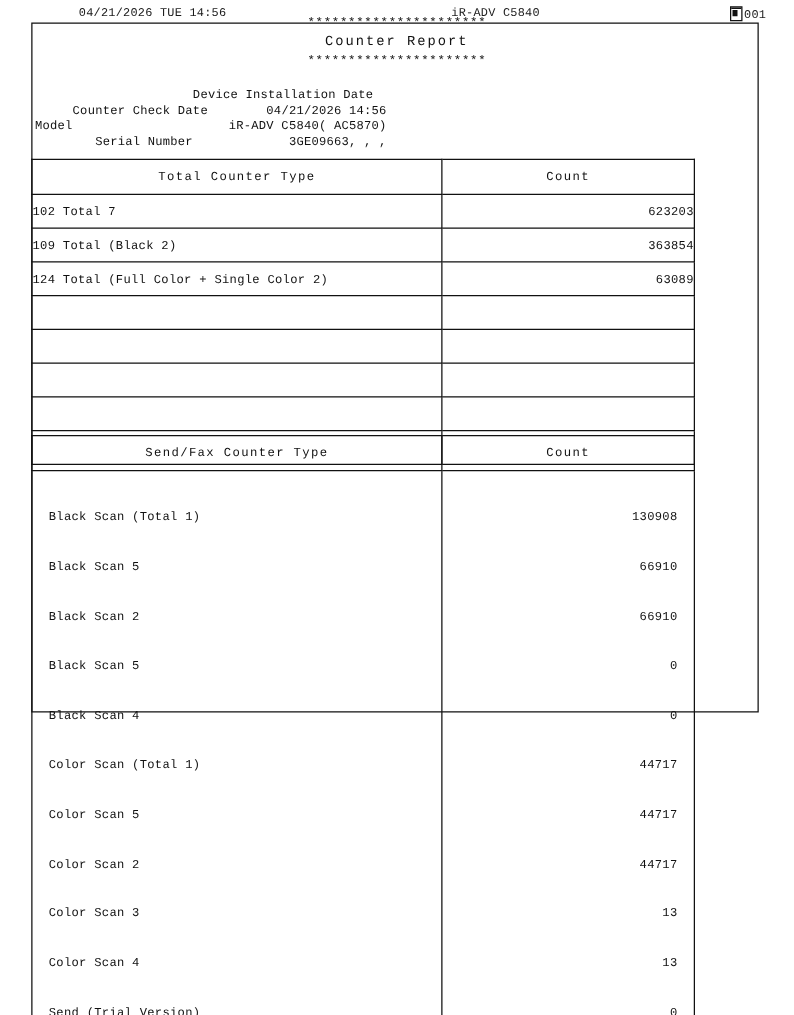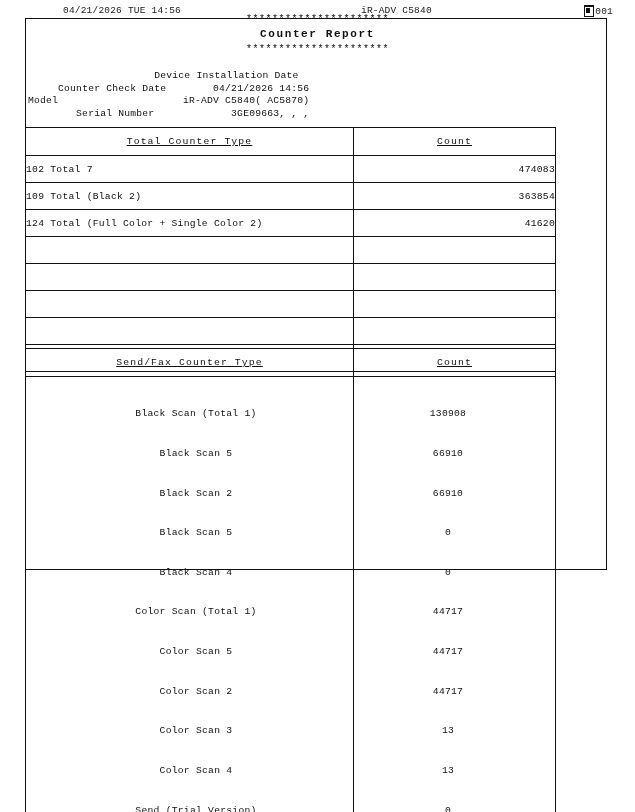--- a/index.html
+++ b/index.html
@@ -96,21 +96,21 @@
   }
   .title-stars {
     white-space: pre;
     font-size: 10px;
     letter-spacing: 0.5px;
   }
   .title-text {
     white-space: pre;
     font-size: 11px;
     letter-spacing: 1.6px;
-    font-weight: 700;
+    font-weight: 400;
   }
 
   
   .info-block {
     position: absolute;
     left: 28px;
     top: 70px;
     font-size: 9.7px;
     line-height: 12.6px;
   }
@@ -153,21 +153,20 @@
     left: 25px;
     top: 348px;
     width: 530px;
   }
 
   .hdr-cell {
     height: 27px;
     vertical-align: middle;
     letter-spacing: 1.1px;
     font-size: 9.8px;
-    text-decoration: underline;
   }
   .row-type {
     height: 26px;
     vertical-align: middle;
     padding-left: 13px;
     letter-spacing: 0.25px;
     white-space: pre;
   }
   .row-count {
     height: 26px;
@@ -193,21 +192,21 @@
     padding-left: 13px;
     white-space: pre;
     letter-spacing: 0.25px;
   }
   #sendfax-table .sf-body-count {
     text-align: right;
     padding-right: 13px;
     white-space: pre;
     letter-spacing: 0.25px;
   }
-  .sf-line { display: block; text-align: center; }
+  .sf-line { display: block; }
 </style>
 </head>
 <body>
 
 <div class="fax-header">
   <span class="fh-date">04/21/2026 TUE 14:56</span>
   <span class="fh-model">iR-ADV C5840</span>
   <span class="fh-page">
     <span class="page-glyph"></span>
     <span>001</span>
@@ -248,29 +247,29 @@
     </colgroup>
   <thead>
     <tr>
       <th class="hdr-cell">Total Counter Type</th>
       <th class="hdr-cell">Count</th>
     </tr>
   </thead>
   <tbody>
     <tr>
       <td class="row-type">102 Total 7</td>
-      <td class="row-count">474083</td>
+      <td class="row-count">623203</td>
     </tr>
     <tr>
       <td class="row-type">109 Total (Black 2)</td>
       <td class="row-count">363854</td>
     </tr>
     <tr>
       <td class="row-type">124 Total (Full Color + Single Color 2)</td>
-      <td class="row-count">41620</td>
+      <td class="row-count">63089</td>
     </tr>
     <tr>
       <td class="row-type empty"></td>
       <td class="row-count empty"></td>
     </tr>
     <tr>
       <td class="row-type empty"></td>
       <td class="row-count empty"></td>
     </tr>
     <tr>

